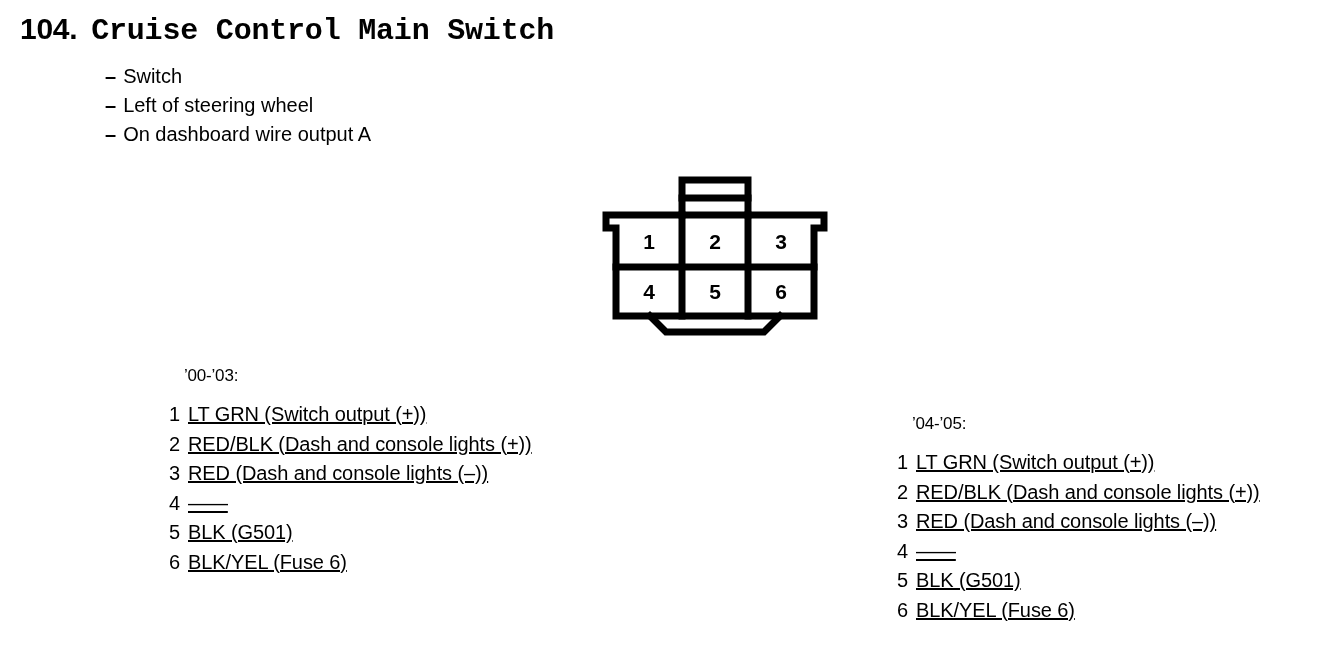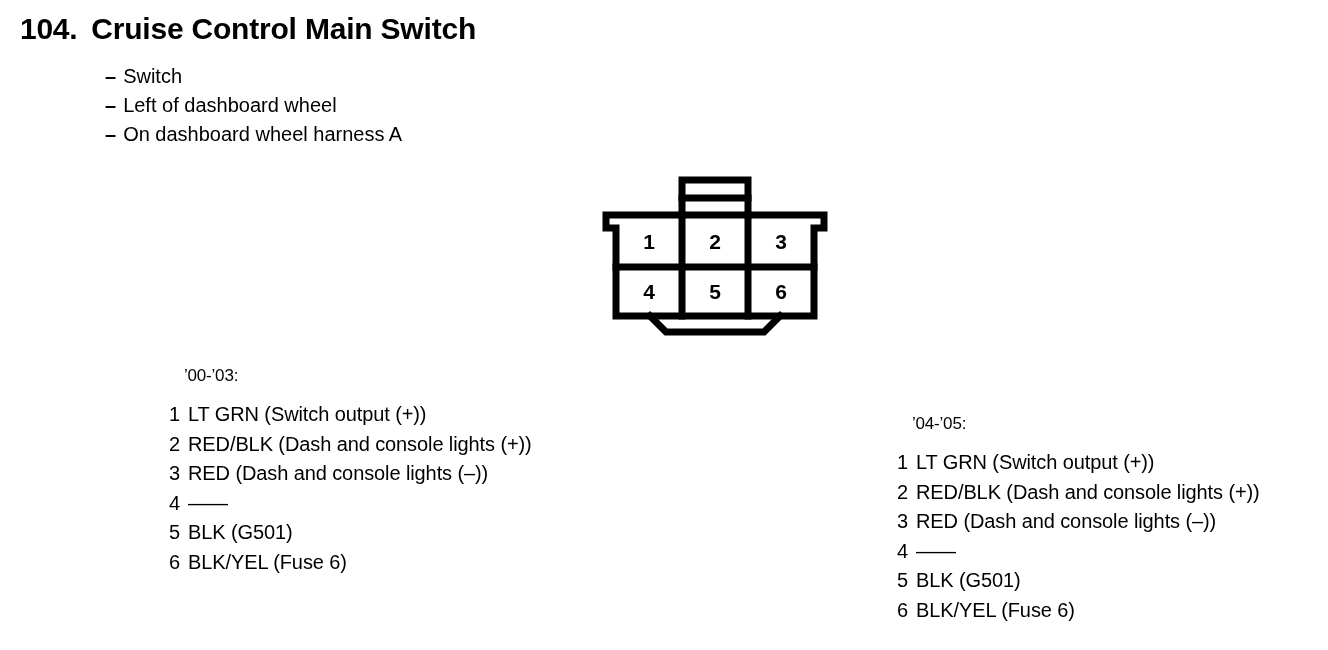--- a/index.html
+++ b/index.html
@@ -26,20 +26,21 @@
     font-weight: bold;
     font-size: 30px;
     letter-spacing: -0.3px;
     white-space: nowrap;
   }
   .title-number {
     margin-right: 14px;
   }
   .title-text {
     letter-spacing: -0.2px;
+    font-family: Liberation Mono, monospace;
   }
 
   
   .bullets {
     position: absolute;
     left: 105px;
     top: 62px;
   }
   .bullet-row {
     display: flex;
@@ -101,42 +102,43 @@
     white-space: nowrap;
   }
   .pin-idx {
     width: 20px;
     text-align: right;
     margin-right: 8px;
     flex: none;
   }
   .pin-desc {
     letter-spacing: -0.1px;
+    text-decoration: underline;
   }
 </style>
 </head>
 <body>
 
 <div class="title-row">
   <span class="title-number">104.</span>
   <span class="title-text">Cruise Control Main Switch</span>
 </div>
 
 <div class="bullets">
   <div class="bullet-row">
     <span class="bullet-dash">–</span>
     <span class="bullet-text">Switch</span>
   </div>
   <div class="bullet-row">
     <span class="bullet-dash">–</span>
-    <span class="bullet-text">Left of dashboard wheel</span>
+    <span class="bullet-text">Left of steering wheel</span>
   </div>
   <div class="bullet-row">
     <span class="bullet-dash">–</span>
-    <span class="bullet-text">On dashboard wheel harness A</span>
+    <span class="bullet-text">On dashboard wire output A</span>
   </div>
 </div>
 
 <div class="connector-wrap">
   <svg width="250" height="170" viewBox="0 0 250 170">
 
     <g fill="none" stroke="#000000" stroke-width="7" stroke-linejoin="miter" stroke-linecap="square">
 
       <path d="M 90 47 L 90 12 L 156 12 L 156 47"></path>
 

